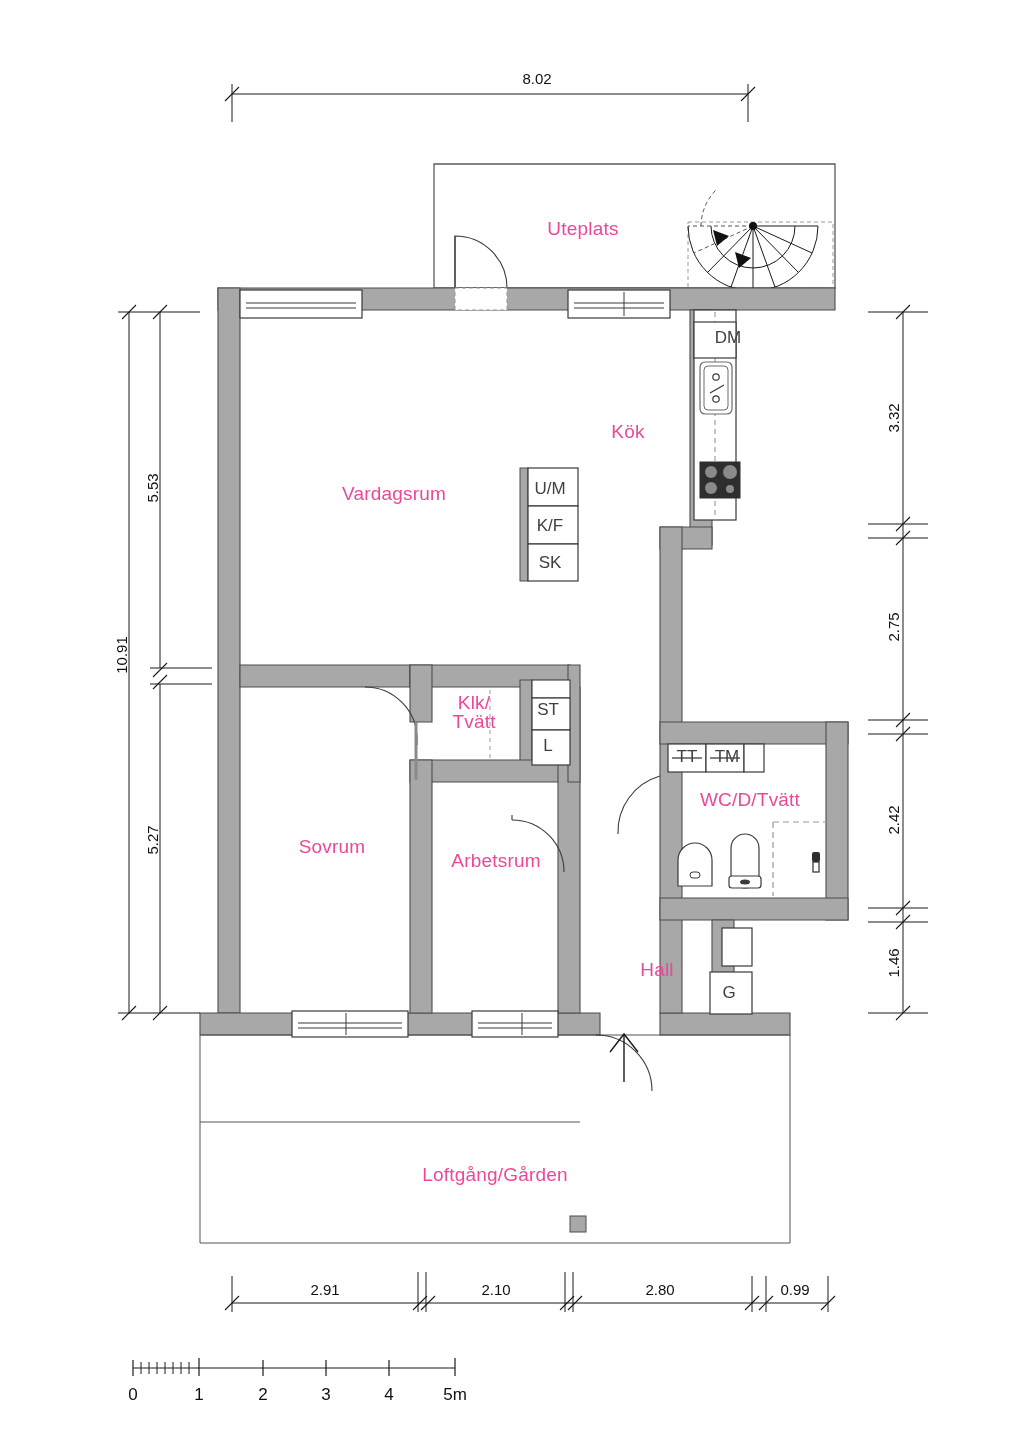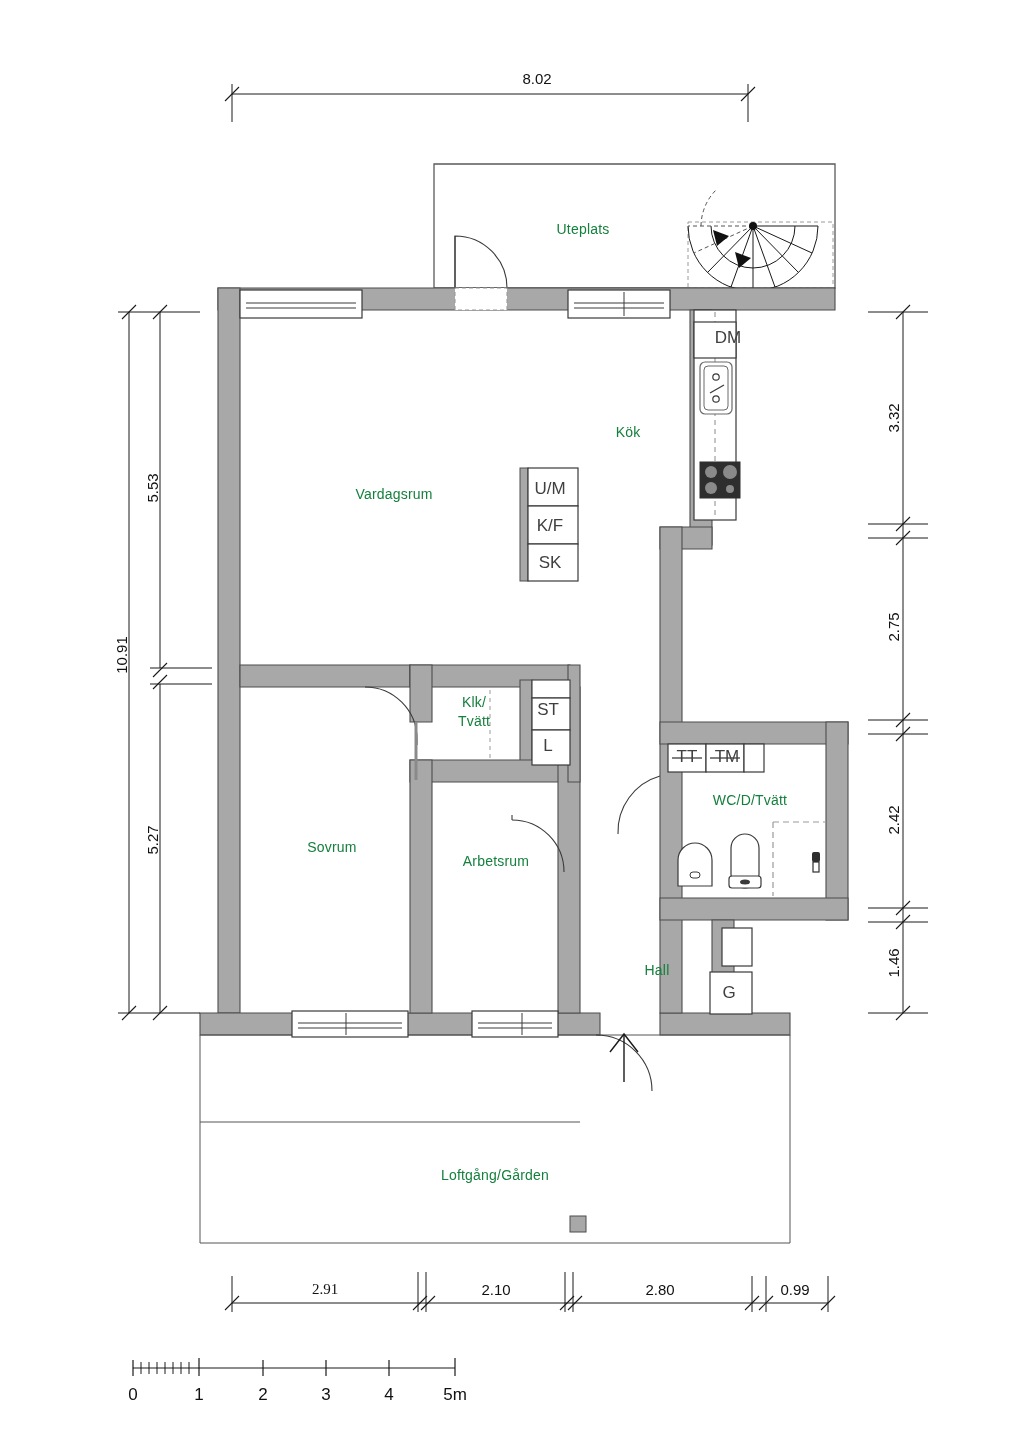--- a/index.html
+++ b/index.html
@@ -1,20 +1,20 @@
 <!DOCTYPE html>
 <html><head>
 <meta charset="utf-8">
 <style>
   html,body{margin:0;padding:0;background:#ffffff;}
   body{width:1024px;height:1448px;position:relative;overflow:hidden;
        font-family:"Liberation Sans","DejaVu Sans",sans-serif;color:#1a1a1a;}
   #plan{position:absolute;left:0;top:0;width:1024px;height:1448px;}
   .lbl{position:absolute;white-space:nowrap;}
-  .room-label{font-size:14px;color:#15803d;letter-spacing:.2px;}
+  .room-label{font-size:19px;color:#ec4899;letter-spacing:.2px;}
   .room-label.two{line-height:19px;text-align:center;}
   .dim-label{font-size:15px;color:#111;}
   .box-label{font-size:17px;color:#404040;}
   .scale-num{font-size:17px;color:#111;}
 </style>
 </head>
 <body>
 
 <svg id="plan" viewBox="0 0 1024 1448">
   <defs>
@@ -321,21 +321,21 @@
     <div class="lbl box-label" style="left: 728px; top: 338px; transform: translate(-50%, -50%);">DM</div>
     <div class="lbl box-label" style="left: 550px; top: 489px; transform: translate(-50%, -50%);">U/M</div>
     <div class="lbl box-label" style="left: 550px; top: 526px; transform: translate(-50%, -50%);">K/F</div>
     <div class="lbl box-label" style="left: 550px; top: 563px; transform: translate(-50%, -50%);">SK</div>
     <div class="lbl box-label" style="left: 548px; top: 710px; transform: translate(-50%, -50%);">ST</div>
     <div class="lbl box-label" style="left: 548px; top: 746px; transform: translate(-50%, -50%);">L</div>
     <div class="lbl box-label" style="left: 687px; top: 757px; transform: translate(-50%, -50%);">TT</div>
     <div class="lbl box-label" style="left: 727px; top: 757px; transform: translate(-50%, -50%);">TM</div>
     <div class="lbl box-label" style="left: 729px; top: 993px; transform: translate(-50%, -50%);">G</div>
     <div class="lbl dim-label" style="left: 489px; top: 78px; transform: translate(-50%, -50%); margin-left: 48px;">8.02</div>
-    <div class="lbl dim-label" style="left: 325px; top: 1289px; transform: translate(-50%, -50%); font-family: Liberation Serif, serif;">2.91</div>
+    <div class="lbl dim-label" style="left: 325px; top: 1289px; transform: translate(-50%, -50%);">2.91</div>
     <div class="lbl dim-label" style="left: 496px; top: 1289px; transform: translate(-50%, -50%);">2.10</div>
     <div class="lbl dim-label" style="left: 660px; top: 1289px; transform: translate(-50%, -50%);">2.80</div>
     <div class="lbl dim-label" style="left: 795px; top: 1289px; transform: translate(-50%, -50%);">0.99</div>
     <div class="lbl dim-label" style="left: 121px; top: 655px; transform: translate(-50%, -50%) rotate(-90deg);">10.91</div>
     <div class="lbl dim-label" style="left: 152px; top: 488px; transform: translate(-50%, -50%) rotate(-90deg);">5.53</div>
     <div class="lbl dim-label" style="left: 152px; top: 840px; transform: translate(-50%, -50%) rotate(-90deg);">5.27</div>
     <div class="lbl dim-label" style="left: 893px; top: 418px; transform: translate(-50%, -50%) rotate(-90deg);">3.32</div>
     <div class="lbl dim-label" style="left: 893px; top: 627px; transform: translate(-50%, -50%) rotate(-90deg);">2.75</div>
     <div class="lbl dim-label" style="left: 893px; top: 820px; transform: translate(-50%, -50%) rotate(-90deg);">2.42</div>
     <div class="lbl dim-label" style="left: 893px; top: 963px; transform: translate(-50%, -50%) rotate(-90deg);">1.46</div>

